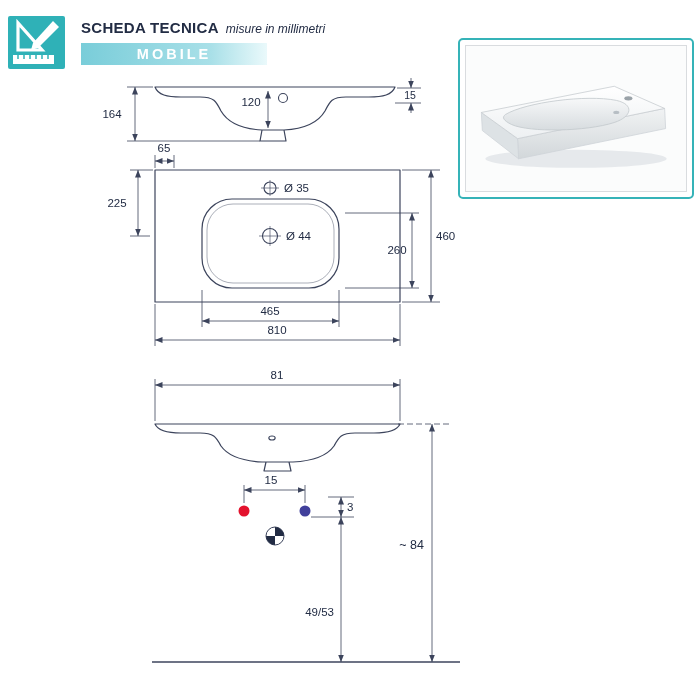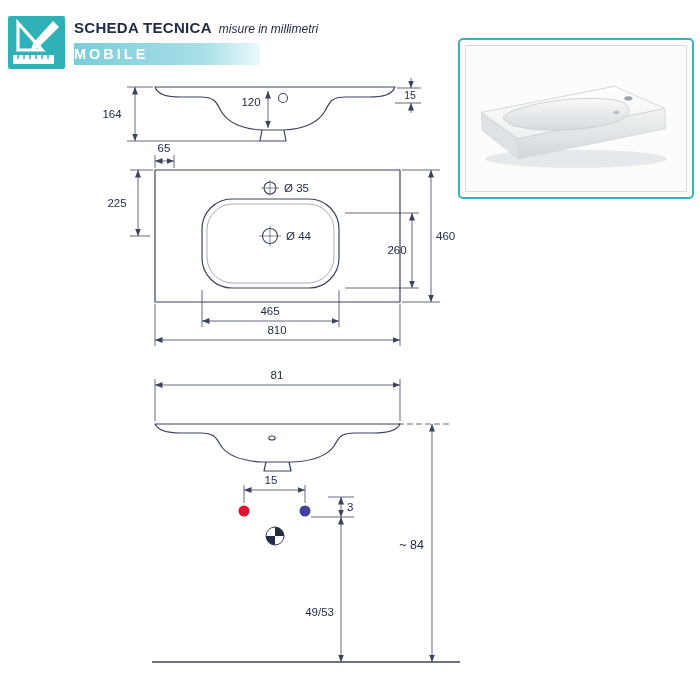--- a/index.html
+++ b/index.html
@@ -1,29 +1,29 @@
 <!DOCTYPE html>
 <html style="--teal: #2fb1b7; --banner-start: #79cdd9; --banner-end: #eaf9fb; --ink: #222c44; --line: #3c445c; --hot: #e3122d; --cold: #41409b; --photo-border: #35b3b8;"><head>
 <meta charset="utf-8">
 <style>
   * { box-sizing: border-box; margin: 0; padding: 0; }
   html, body { width: 700px; height: 700px; background: #fff; font-family: "Liberation Sans", sans-serif; }
   .page { position: relative; width: 700px; height: 700px; background: #fff; overflow: hidden; }
 
   
-  .hdr { position: absolute; left: 8px; top: 16px; display: flex; gap: 9px; }
+  .hdr { position: absolute; left: 8px; top: 16px; display: flex; gap: 16px; }
   .hdr-icon { width: 57px; height: 53px; flex: 0 0 auto; }
   .hdr-icon svg { display: block; width: 100%; height: 100%; }
   .hdr-col { display: flex; flex-direction: column; }
   .title-row { display: flex; align-items: baseline; gap: 7px; height: 24px; padding-top: 3px; }
   .title { font-size: 15px; font-weight: bold; color: var(--ink, #222c44); letter-spacing: .3px; }
   .subtitle { font-size: 12px; font-style: italic; color: var(--ink, #222c44); }
   .banner { width: 186px; height: 22px; margin-top: 3px;
             background: linear-gradient(90deg, var(--banner-start, #79cdd9) 0%, #a9e0e8 70%, var(--banner-end, #e9f8fa) 100%);
-            display: flex; align-items: center; justify-content: flex-start; }
+            display: flex; align-items: center; justify-content: center; }
   .banner span { color: #fff; font-weight: bold; font-size: 14.5px; letter-spacing: 3px; }
 
   
   .photo-frame { position: absolute; left: 458px; top: 38px; width: 236px; height: 161px;
                  border: 2px solid var(--photo-border, #35b3b8); border-radius: 5px; background: #fff; padding: 5px; }
   .photo-inner { width: 100%; height: 100%; border: 1px solid #d9dcdf; overflow: hidden; }
   .photo-inner svg { display: block; width: 100%; height: 100%; }
 
   
   svg.drawing { position: absolute; left: 0; top: 0; }

